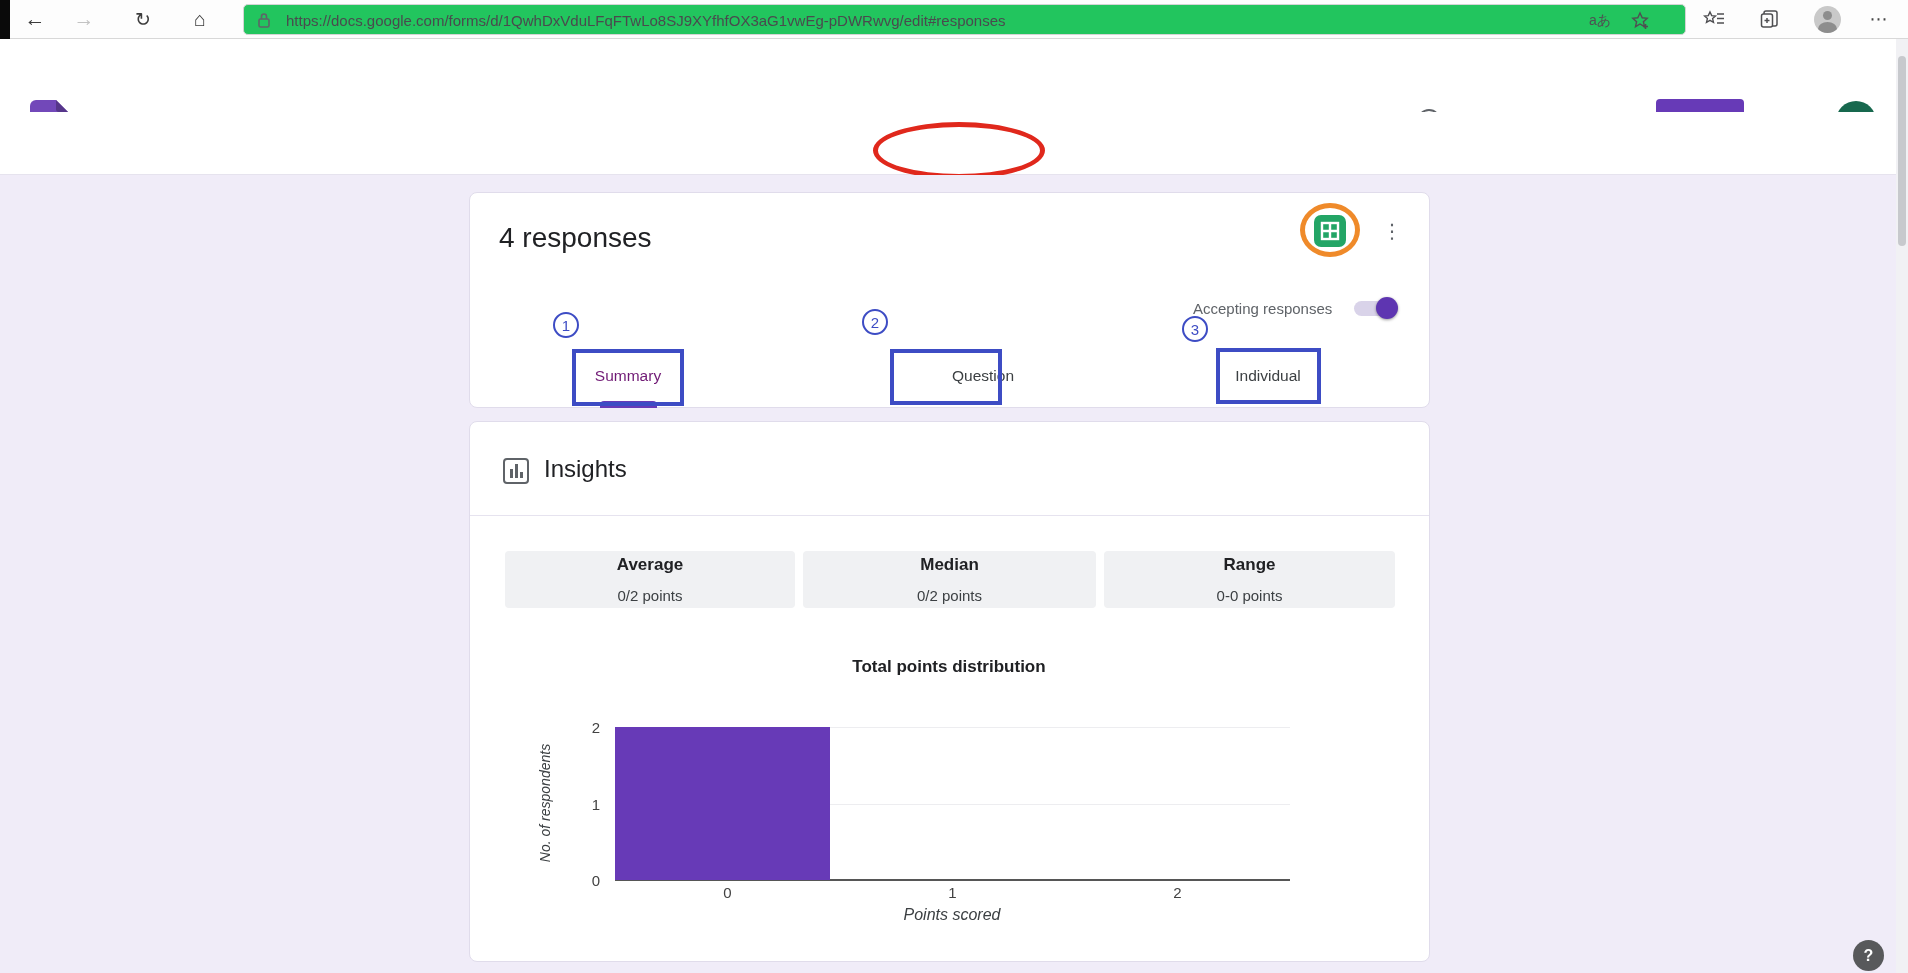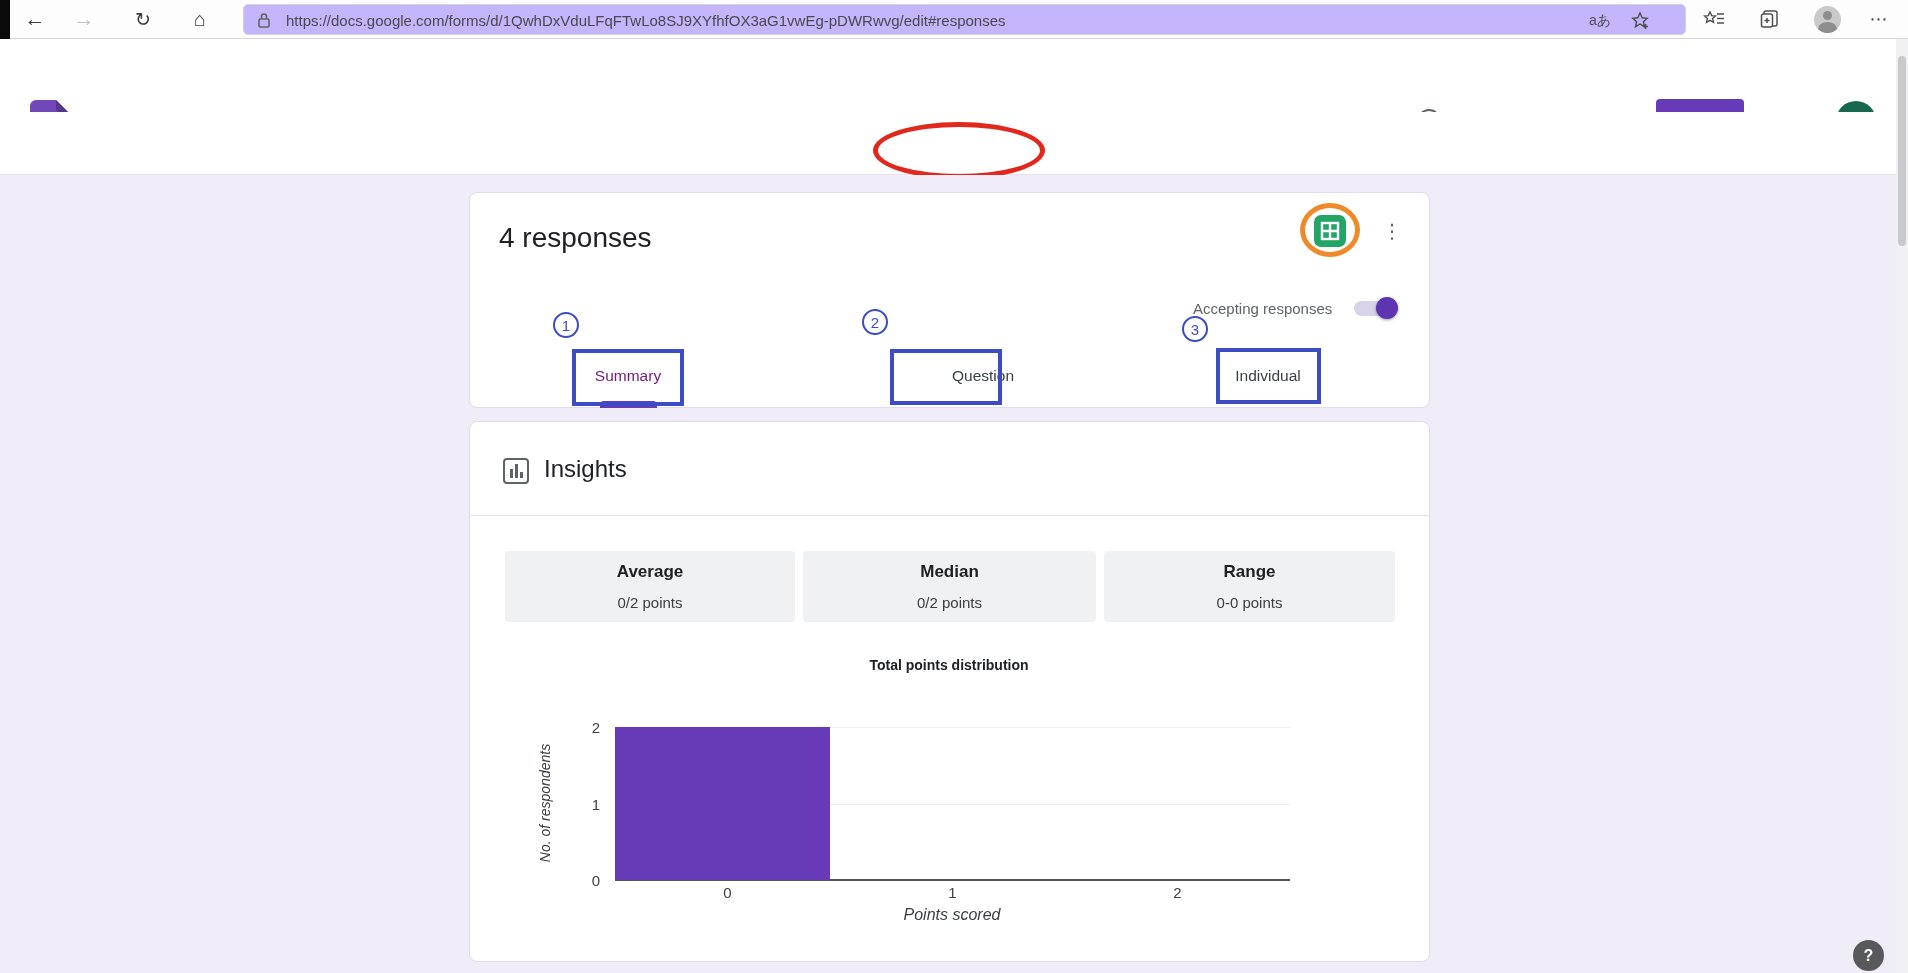--- a/index.html
+++ b/index.html
@@ -10,21 +10,21 @@
   }
 
   
   .browser-bar { position:absolute; left:0; top:0; width:1908px; height:39px;
     background:#fdfdfd; border-bottom:1px solid #d8d8d8; }
   .black-strip { position:absolute; left:0; top:0; width:10px; height:39px; background:#0a0a0a; }
   .nav-ico { position:absolute; top:2px; width:34px; height:34px; display:flex;
     align-items:center; justify-content:center; font-size:21px; color:#3c3c3c; cursor:pointer; }
   .nav-ico.disabled { color:#c3c3c3; }
   .address-bar { position:absolute; left:243px; top:4px; width:1443px; height:31px;
-    background:#c4b5fd; border:1px solid #d4d4d4; border-radius:5px; }
+    background:#22c55e; border:1px solid #d4d4d4; border-radius:5px; }
   .lock-ico { position:absolute; left:13px; top:7px; }
   .url-text { position:absolute; left:42px; top:7px; font-size:15px; color:#4a4a4e; white-space:nowrap; }
   .addr-right-ico { position:absolute; top:5px; width:26px; height:22px; display:flex;
     align-items:center; justify-content:center; color:#4f4f52; font-size:14px; cursor:pointer; }
   .tb-right-ico { position:absolute; top:4px; width:30px; height:30px; display:flex;
     align-items:center; justify-content:center; color:#4f4f52; cursor:pointer; }
   .avatar-gray { width:27px; height:27px; border-radius:50%; background:#c9c9c9; overflow:hidden; position:relative; }
   .avatar-gray::before { content:""; position:absolute; left:9px; top:5px; width:9px; height:9px;
     border-radius:50%; background:#8d8d8d; }
   .avatar-gray::after { content:""; position:absolute; left:4px; top:16px; width:19px; height:14px;
@@ -85,27 +85,27 @@
     background:#673ab7; border-radius:4px 4px 0 0; }
   .circled-num { position:absolute; width:26px; height:26px; border:2px solid #3d4cc4;
     border-radius:50%; color:#3d4cc4; font-size:15px; display:flex; align-items:center;
     justify-content:center; background:transparent; pointer-events:none; }
   .blue-box { position:absolute; border:4px solid #3d4cc4; pointer-events:none; }
 
   .insights-title { position:absolute; left:544px; top:455px; font-size:24px; color:#202124; }
   .insights-ico { position:absolute; left:502px; top:457px; }
   .insights-divider { position:absolute; left:470px; top:515px; width:959px; height:1px; background:#e6e3ef; }
 
-  .stat-block { position:absolute; top:551px; height:71px; background:#f0f1f3; border-radius:4px;
+  .stat-block { position:absolute; top:551px; height:57px; background:#f0f1f3; border-radius:4px;
     display:flex; flex-direction:column; align-items:center; justify-content:center; gap:12px; }
   .stat-label { font-size:17px; font-weight:700; color:#202124; }
   .stat-value { font-size:15px; color:#3c4043; }
 
   .chart-title { position:absolute; left:949px; top:657px; transform:translateX(-50%);
-    font-size:14px; font-weight:700; color:#202124; }
+    font-size:17px; font-weight:700; color:#202124; }
   .plot { position:absolute; left:615px; top:727px; width:675px; height:153px; }
   .plot-baseline { position:absolute; left:0; bottom:-1px; width:100%; height:2px; background:#565656; }
   .gridline { position:absolute; left:0; width:100%; height:1px; background:#ededf0; }
   .bar { position:absolute; bottom:0; background:#673ab7; }
   .y-axis { position:absolute; left:560px; top:727px; width:40px; height:153px; }
   .y-tick { position:absolute; right:0; transform:translateY(-50%); font-size:15px; color:#424242; }
   .x-axis { position:absolute; left:615px; top:884px; width:675px; display:flex; }
   .x-tick { flex:1; text-align:center; font-size:15px; color:#424242; }
   .chart-xlabel { position:absolute; left:952px; top:906px; transform:translateX(-50%);
     font-style:italic; font-size:16px; color:#3c4043; }

